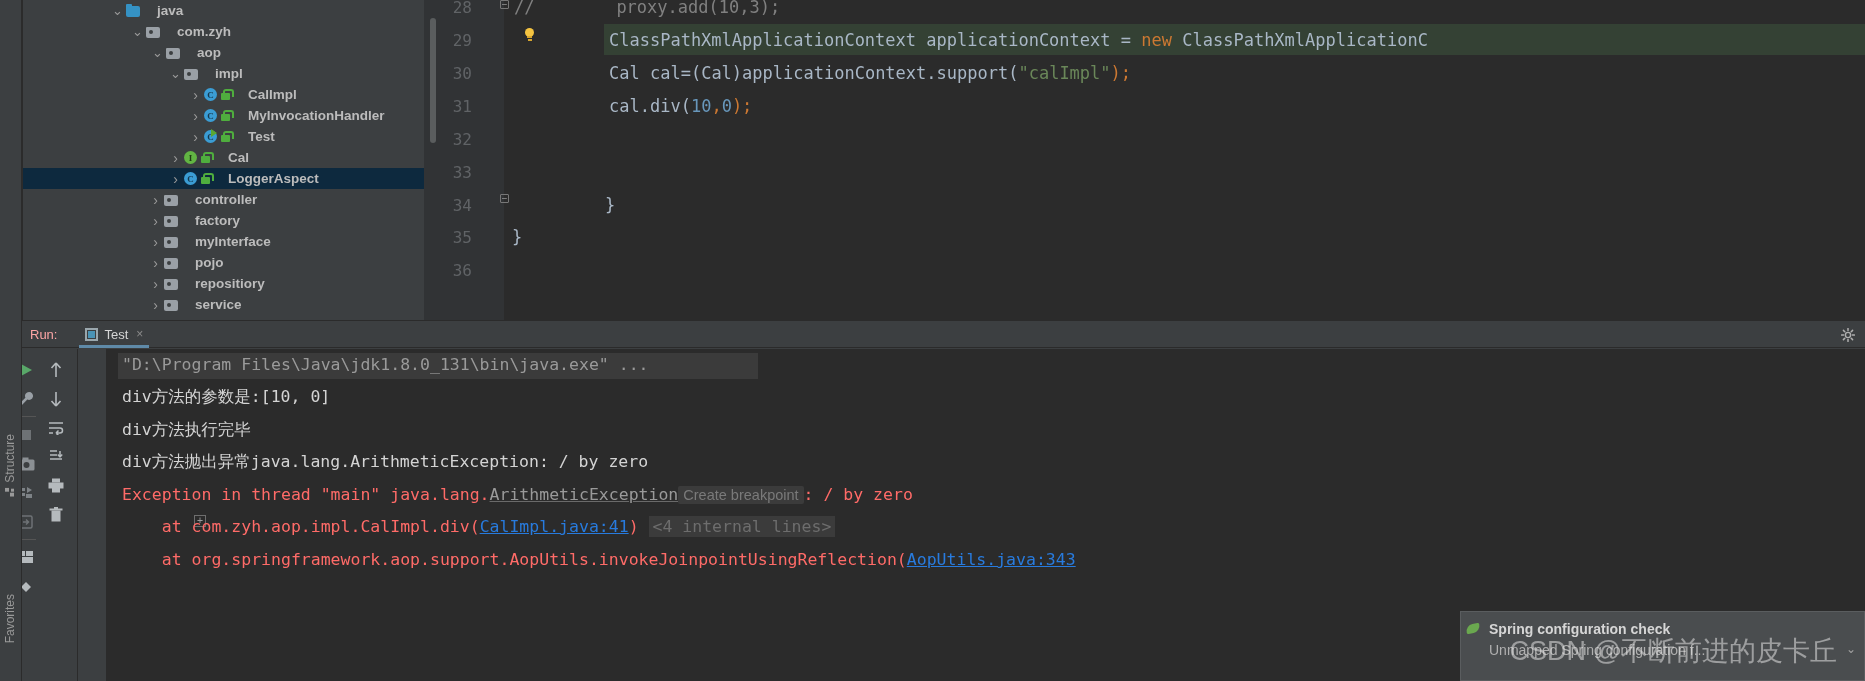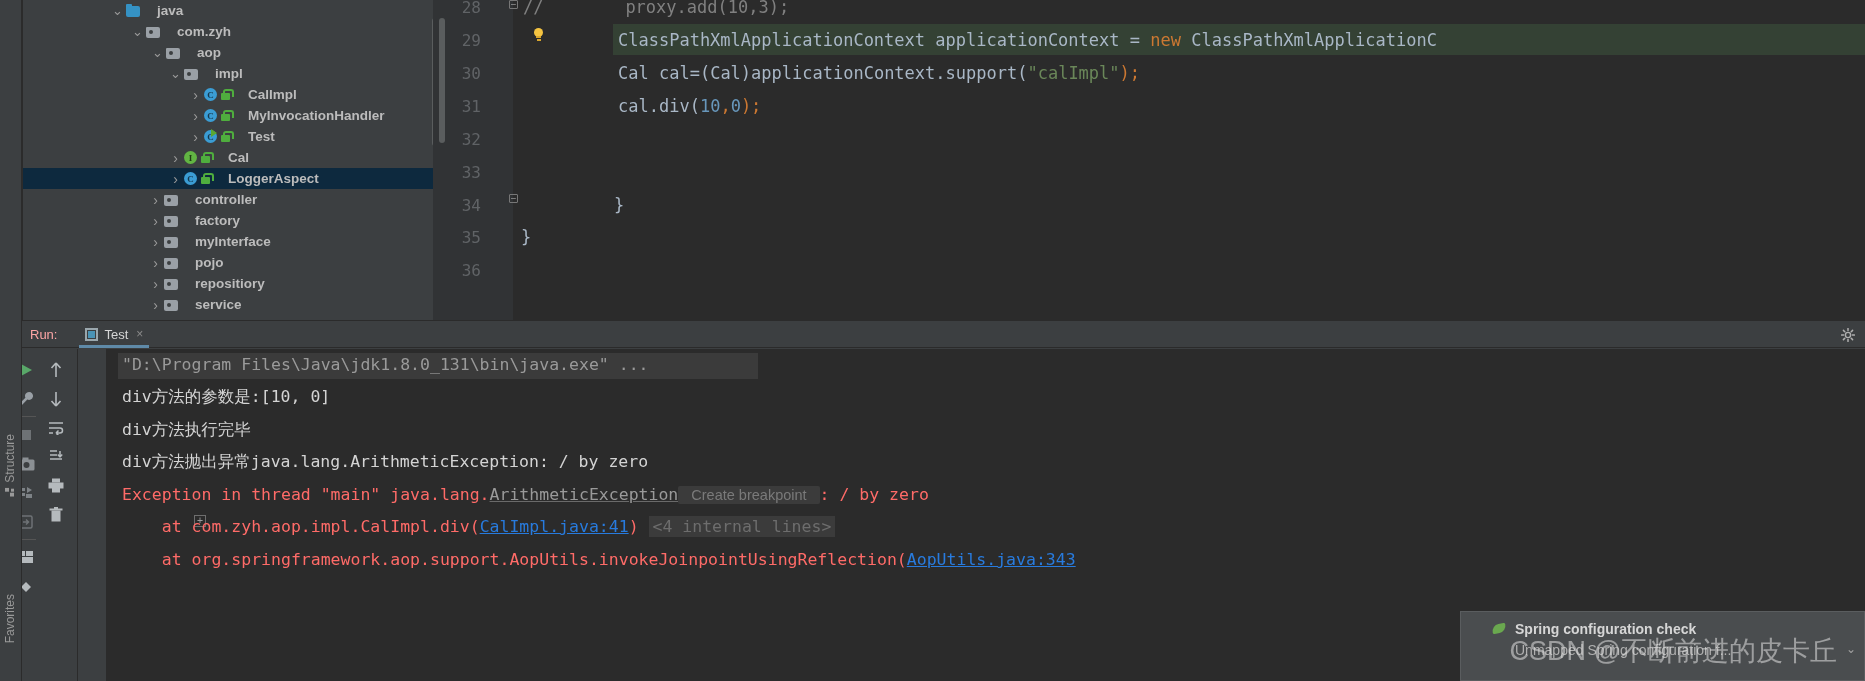--- a/index.html
+++ b/index.html
@@ -83,21 +83,21 @@
   .tree-scroll {
     position:absolute; right:2px; top:18px; width:6px; height:128px;
     background:#5a5d5e; border-radius:3px;
   }
   .tree-divider{
     position:absolute; left:0; top:0; width:1px; height:320px; background:#2b2b2b;
   }
 
   
   .editor {
-    position:absolute; left:433px; top:0; right:0; height:400px;
+    position:absolute; left:424px; top:0; right:0; height:400px;
     background:#2b2b2b; overflow:hidden;
     font-family:"DejaVu Sans Mono","Liberation Mono", monospace;
   }
   .gutter {
     position:absolute; left:0; top:0; width:80px; height:320px; background:#313335;
   }
   .lnum {
     position:absolute; left:0; width:48px; text-align:right; color:#606366;
     font-size:16px; line-height:33.5px; font-family:"DejaVu Sans Mono", monospace;
   }
@@ -172,37 +172,37 @@
     font-family:"DejaVu Sans Mono","Liberation Mono", monospace;
     font-size:16.5px; line-height:32.5px; color:#bbbbbb;
   }
   .c-line { position:absolute; left:16px; white-space:pre; }
   .c-grey { color:#9a9a9a; }
   .c-white { color:#d4d4d4; }
   .c-red { color:#ff6b68; }
   .c-link { color:#287bde; text-decoration:underline; }
   .c-hint {
     color:#7a7a7a; background:#3b3b3b; font-size:14.5px;
-    font-family:"Liberation Sans", sans-serif; padding:1px 13px; border-radius:2px;
+    font-family:"Liberation Sans", sans-serif; padding:1px 5px; border-radius:2px;
   }
   .c-internal { color:#6d6d6d; background:#3b3b3b; padding:1px 4px; }
   .c-fade { color:#9a9a9a; text-decoration:underline; text-decoration-color:#6a6a6a;}
   .firstline-bg{
     position:absolute; left:12px; top:4px; height:26px; background:#3b3b3b;
   }
   .expander{
     position:absolute; left:88px; width:12px; height:12px;
     border:1px solid #6e6e6e; color:#9a9a9a; font-size:10px;
     text-align:center; line-height:10px; background:#2b2b2b;
   }
 
   
   .notif {
     position:absolute; right:0px; bottom:0px; width:405px; height:70px;
-    background:#4a4d4f; border:1px solid #5a5d5f; padding:9px 30px;
+    background:#4a4d4f; border:1px solid #5a5d5f; padding:9px 4px;
     font-family:"Liberation Sans", sans-serif;
   }
   .notif-head { display:flex; align-items:center; gap:8px; }
   .leaf { width:16px; height:14px; position:relative; flex:0 0 16px;}
   .leaf::before{
     content:""; position:absolute; left:1px; top:2px; width:14px; height:9px;
     background:#6aa84f; border-radius:9px 2px 9px 2px; transform:rotate(-12deg);
   }
   .notif-title { font-weight:bold; color:#d6d6d6; font-size:14px; }
   .notif-body { color:#b0b0b0; font-size:14px; margin-top:5px; margin-left:24px; }

